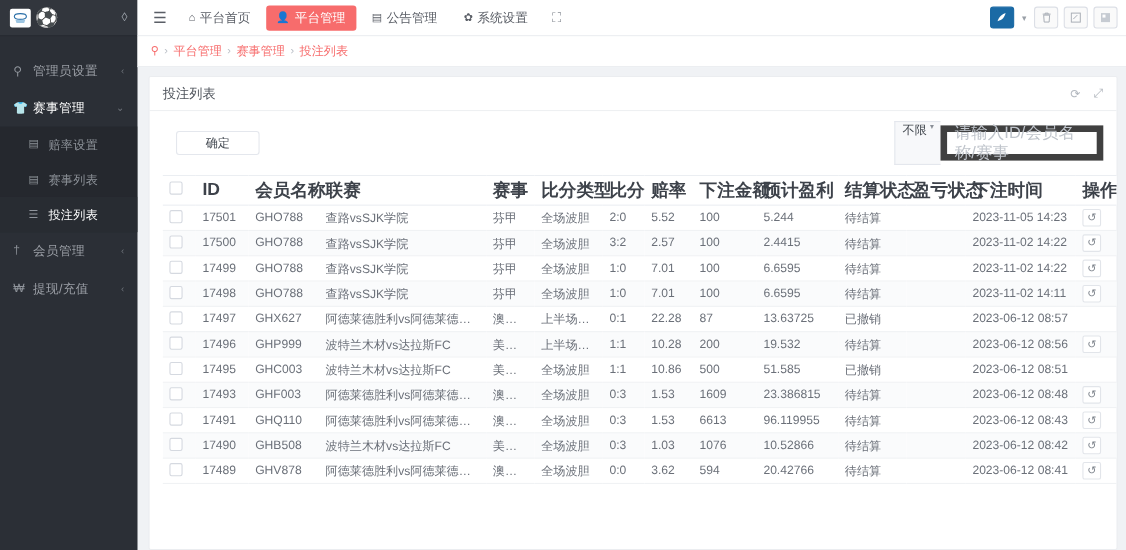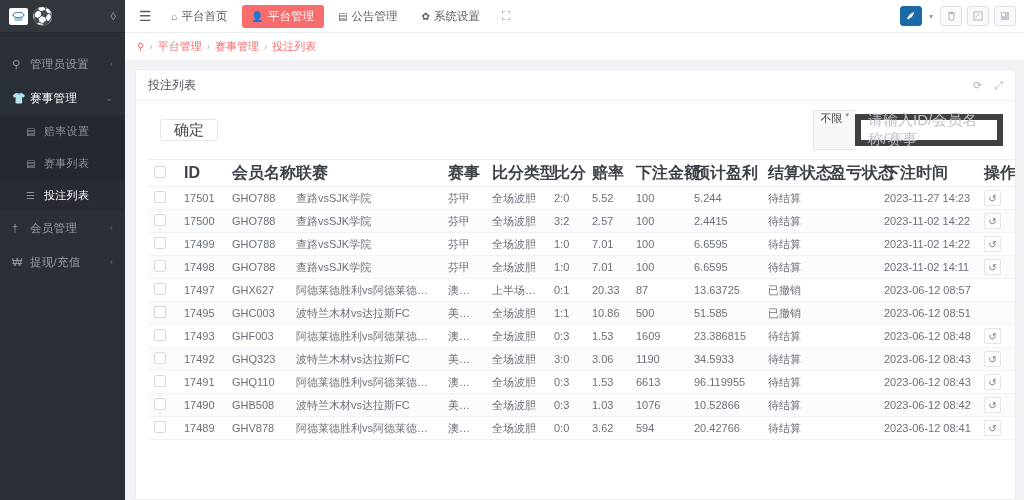--- a/index.html
+++ b/index.html
@@ -118,23 +118,23 @@
     width: 62px; height: 22px; border: 1px solid #e4e7ed;
     background: #fff; font-size: 10.5px; color: #b8bcc4;
     display: flex; align-items: center; justify-content: center; cursor: text;
   }
   .date-arrow {
     width: 22px; height: 22px; border: 1px solid #e4e7ed; border-left: 0; border-right: 0;
     display: flex; align-items: center; justify-content: center;
     font-size: 10px; color: #606266; background: #fff;
   }
   .confirm-btn {
-    margin-left: 12px; height: 22px; padding: 0 13px;
+    margin-left: 12px; height: 22px; padding: 0 26px;
     border: 1px solid #e4e7ed; background: #fff; border-radius: 3px;
-    font-size: 15px; color: #444a52; display: flex; align-items: center; cursor: pointer;
+    font-size: 11px; color: #444a52; display: flex; align-items: center; cursor: pointer;
   }
   .filters-right { margin-left: auto; display: flex; align-items: center; }
   .sel-box {
     height: 40px; padding: 0 6px; border: 1px solid #e4e7ed; border-right: 0;
     background: #f7f8fa; display: flex; align-items: flex-start; gap: 3px;
     font-size: 11px; color: #3f444b; cursor: pointer;
   }
   .sel-box .caret { font-size: 7px; color: #8a8f97; }
   .search-input {
     width: 148px; height: 32px; border: 6px solid #404040;
@@ -366,21 +366,21 @@
                   <td>GHO788</td>
                   <td>查路vsSJK学院</td>
                   <td>芬甲</td>
                   <td>全场波胆</td>
                   <td>2:0</td>
                   <td>5.52</td>
                   <td>100</td>
                   <td>5.244</td>
                   <td>待结算</td>
                   <td></td>
-                  <td>2023-11-27 14:23</td>
+                  <td>2023-11-05 14:23</td>
                   <td><span class="act-btn">↺</span></td>
                 </tr>
                 <tr>
                   <td><span class="cbx"></span></td>
                   <td>17500</td>
                   <td>GHO788</td>
                   <td>查路vsSJK学院</td>
                   <td>芬甲</td>
                   <td>全场波胆</td>
                   <td>3:2</td>
@@ -425,27 +425,43 @@
                   <td><span class="act-btn">↺</span></td>
                 </tr>
                 <tr>
                   <td><span class="cbx"></span></td>
                   <td>17497</td>
                   <td>GHX627</td>
                   <td>阿德莱德胜利vs阿德莱德眼镜蛇</td>
                   <td>澳南甲</td>
                   <td>上半场波胆</td>
                   <td>0:1</td>
-                  <td>20.33</td>
+                  <td>22.28</td>
                   <td>87</td>
                   <td>13.63725</td>
                   <td>已撤销</td>
                   <td></td>
                   <td>2023-06-12 08:57</td>
                   <td></td>
+                </tr>
+                <tr>
+                  <td><span class="cbx"></span></td>
+                  <td>17496</td>
+                  <td>GHP999</td>
+                  <td>波特兰木材vs达拉斯FC</td>
+                  <td>美职业</td>
+                  <td>上半场波胆</td>
+                  <td>1:1</td>
+                  <td>10.28</td>
+                  <td>200</td>
+                  <td>19.532</td>
+                  <td>待结算</td>
+                  <td></td>
+                  <td>2023-06-12 08:56</td>
+                  <td><span class="act-btn">↺</span></td>
                 </tr>
                 <tr>
                   <td><span class="cbx"></span></td>
                   <td>17495</td>
                   <td>GHC003</td>
                   <td>波特兰木材vs达拉斯FC</td>
                   <td>美职业</td>
                   <td>全场波胆</td>
                   <td>1:1</td>
                   <td>10.86</td>
@@ -467,36 +483,20 @@
                   <td>1.53</td>
                   <td>1609</td>
                   <td>23.386815</td>
                   <td>待结算</td>
                   <td></td>
                   <td>2023-06-12 08:48</td>
                   <td><span class="act-btn">↺</span></td>
                 </tr>
                 <tr>
                   <td><span class="cbx"></span></td>
-                  <td>17492</td>
-                  <td>GHQ323</td>
-                  <td>波特兰木材vs达拉斯FC</td>
-                  <td>美职业</td>
-                  <td>全场波胆</td>
-                  <td>3:0</td>
-                  <td>3.06</td>
-                  <td>1190</td>
-                  <td>34.5933</td>
-                  <td>待结算</td>
-                  <td></td>
-                  <td>2023-06-12 08:43</td>
-                  <td><span class="act-btn">↺</span></td>
-                </tr>
-                <tr>
-                  <td><span class="cbx"></span></td>
                   <td>17491</td>
                   <td>GHQ110</td>
                   <td>阿德莱德胜利vs阿德莱德眼镜蛇</td>
                   <td>澳南甲</td>
                   <td>全场波胆</td>
                   <td>0:3</td>
                   <td>1.53</td>
                   <td>6613</td>
                   <td>96.119955</td>
                   <td>待结算</td>

